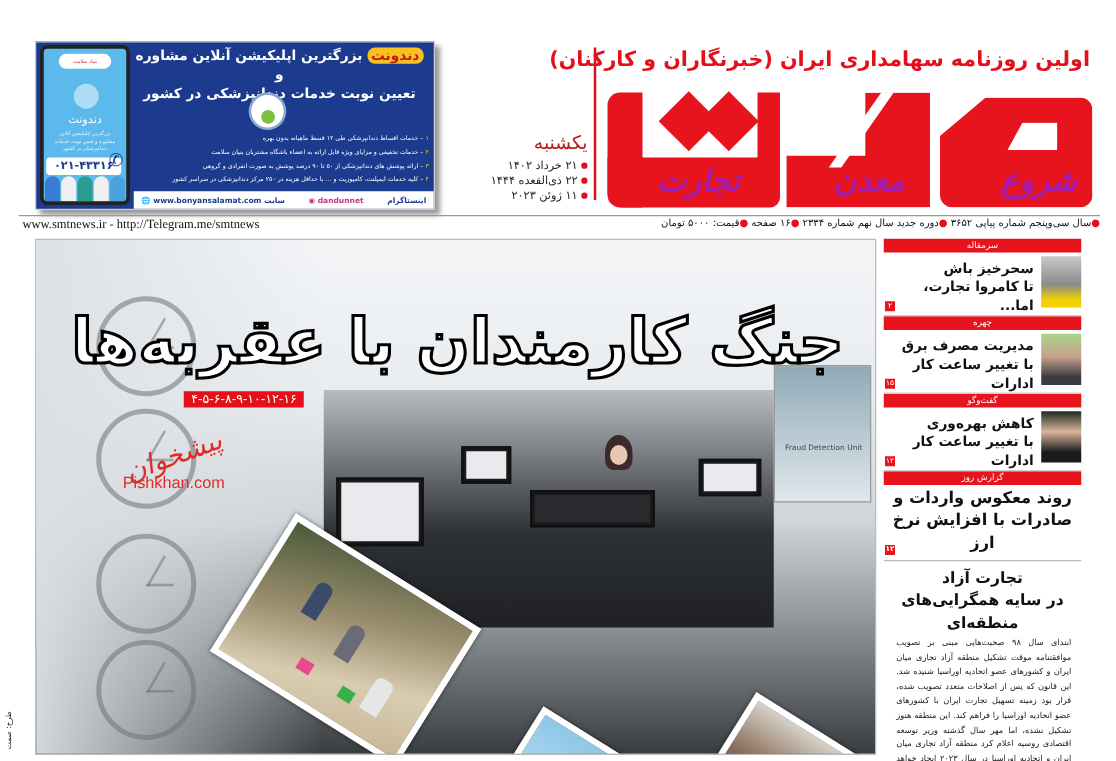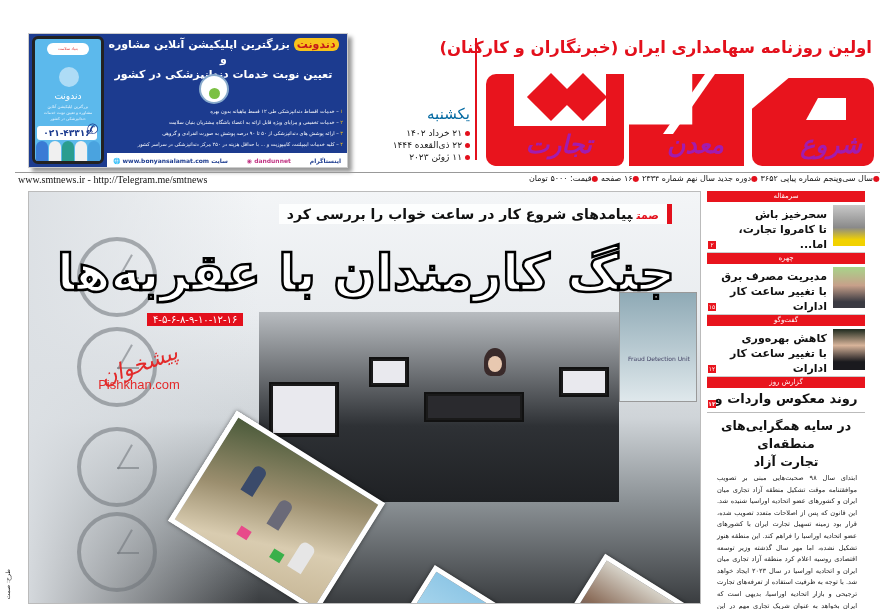--- a/index.html
+++ b/index.html
@@ -8,21 +8,21 @@
 
   
   .masthead { position: absolute; left: 480px; top: 38px; width: 400px; height: 130px; }
   .tagline { position: absolute; right: 8px; top: 0; font-size: 16.5px; font-weight: bold; color: #e3101c; direction: rtl; white-space: nowrap; letter-spacing: -0.3px; }
   .logo-block { position: absolute; right: 6px; top: 30px; width: 390px; height: 100px; }
   .logo-piece { position: absolute; background: #e8141d; }
   .logo-word { position: absolute; color: #a21caf; font-weight: bold; font-style: italic; font-size: 25px; direction: rtl; white-space: nowrap; }
   .diamond { position: absolute; width: 34px; height: 34px; background: #e8141d; transform: rotate(45deg); }
 
   .dateblock { position: absolute; left: 390px; top: 105px; width: 80px; direction: rtl; text-align: right; }
-  .dayname { font-size: 15px; color: #0369a1; margin-bottom: 4px; }
+  .dayname { font-size: 15px; color: #b91c1c; margin-bottom: 4px; }
   .dateline { font-size: 9px; color: #222; line-height: 12px; }
   .dateline .dot { display: inline-block; width: 5px; height: 5px; border-radius: 50%; background: #e3101c; margin-left: 3px; vertical-align: middle; }
 
   .red-rule { position: absolute; left: 475px; top: 38px; width: 2px; height: 122px; background: #e3101c; }
 
   
   .ad { position: absolute; left: 28px; top: 33px; width: 320px; height: 135px; background: #1c3b8f; box-shadow: 4px 4px 4px #999; border: 1px solid #ccc; }
   .ad-phone { position: absolute; left: 3px; top: 2px; width: 72px; height: 128px; background: #5cb9ec; border: 3px solid #222; border-radius: 6px; overflow: hidden; }
   .ad-phone-badge { position: absolute; left: 12px; top: 4px; width: 42px; height: 12px; background: #fff; border-radius: 6px; font-size: 4px; color: #d33; text-align: center; line-height: 12px; }
   .ad-phone-tooth { position: absolute; left: 24px; top: 28px; width: 20px; height: 20px; border-radius: 50%; background: rgba(255,255,255,0.5); }
@@ -202,23 +202,20 @@
     
     
   </div>
   <div class="tilt tilt-traffic">
     
     
     
     
   </div>
 
-  <div class="kicker-box">
-    <span class="kicker-logo">صمت</span><span>پیامدهای شروع کار در ساعت خواب را بررسی کرد</span>
-  </div>
   <div class="headline">جنگ کارمندان با عقربه‌ها</div>
   <div class="pages-badge">۴-۵-۶-۸-۹-۱۰-۱۲-۱۶</div>
   <div class="watermark">
     <div class="watermark-fa">پیشخوان</div>
     <div class="watermark-en">Pishkhan.com</div>
   </div>
 </div>
 <div class="designer-credit" style="left:4px; bottom:10px; position:absolute;">طرح: صمت</div>
 
 <div class="side">
@@ -248,24 +245,25 @@
     <div class="profile-text">
         <div>کاهش بهره‌وری</div>
         <div>با تغییر ساعت کار ادارات</div>
       </div>
     <div class="page-tag">۱۲</div>
   </div>
 
   <div class="sec-head">گزارش روز</div>
   <div class="report-title">
     <div>روند معکوس واردات و</div>
+    <div>صادرات با افزایش نرخ ارز</div>
     <div class="page-tag">۱۲</div>
   </div>
   <div class="sep"></div>
   <div class="report-title" style="font-size:12.5px;">
+    <div>تجارت آزاد</div>
     <div>در سایه همگرایی‌های منطقه‌ای</div>
-    <div>تجارت آزاد</div>
   </div>
   <div class="body-text">
     <span>ابتدای سال ۹۸ صحبت‌هایی مبنی بر تصویب موافقتنامه موقت تشکیل منطقه آزاد تجاری میان ایران و کشورهای عضو اتحادیه اوراسیا شنیده شد. این قانون که پس از اصلاحات متعدد تصویب شده، قرار بود زمینه تسهیل تجارت ایران با کشورهای عضو اتحادیه اوراسیا را فراهم کند. این منطقه هنوز تشکیل نشده، اما مهر سال گذشته وزیر توسعه اقتصادی روسیه اعلام کرد منطقه آزاد تجاری میان ایران و اتحادیه اوراسیا در سال ۲۰۲۳ ایجاد خواهد شد. با توجه به ظرفیت استفاده از تعرفه‌های تجارت ترجیحی و بازار اتحادیه اوراسیا، بدیهی است که ایران بخواهد به عنوان شریک تجاری مهم در این اتحادیه شناخته شود، اما باید دید سیاست‌های در پیش گرفته شده به منظور توسعه نقش تجاری ایران در منطقه تا چه میزان نتیجه‌بخش خواهد بود.</span>
     
   </div>
 </div>
 
 </body></html>

